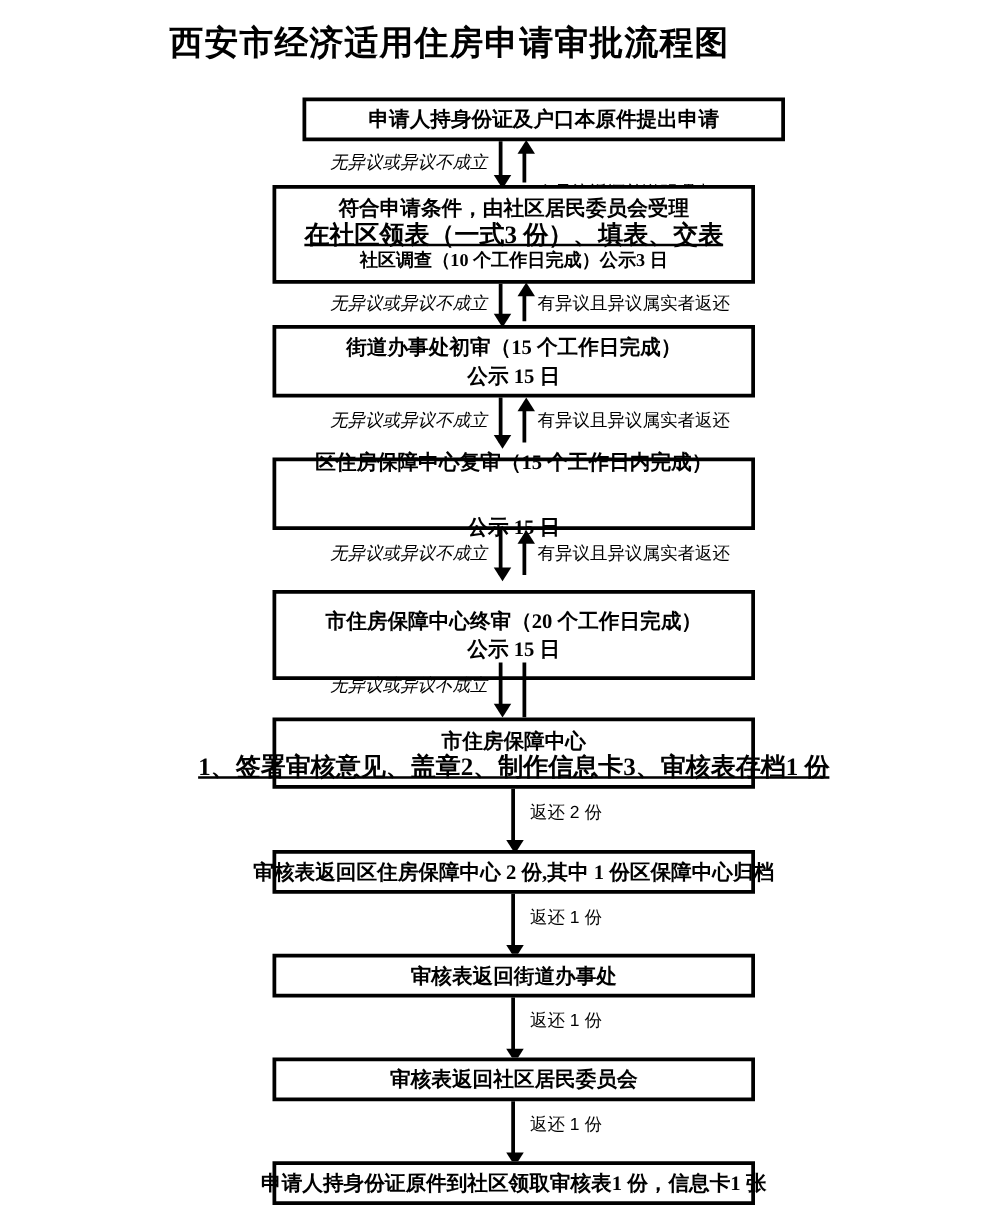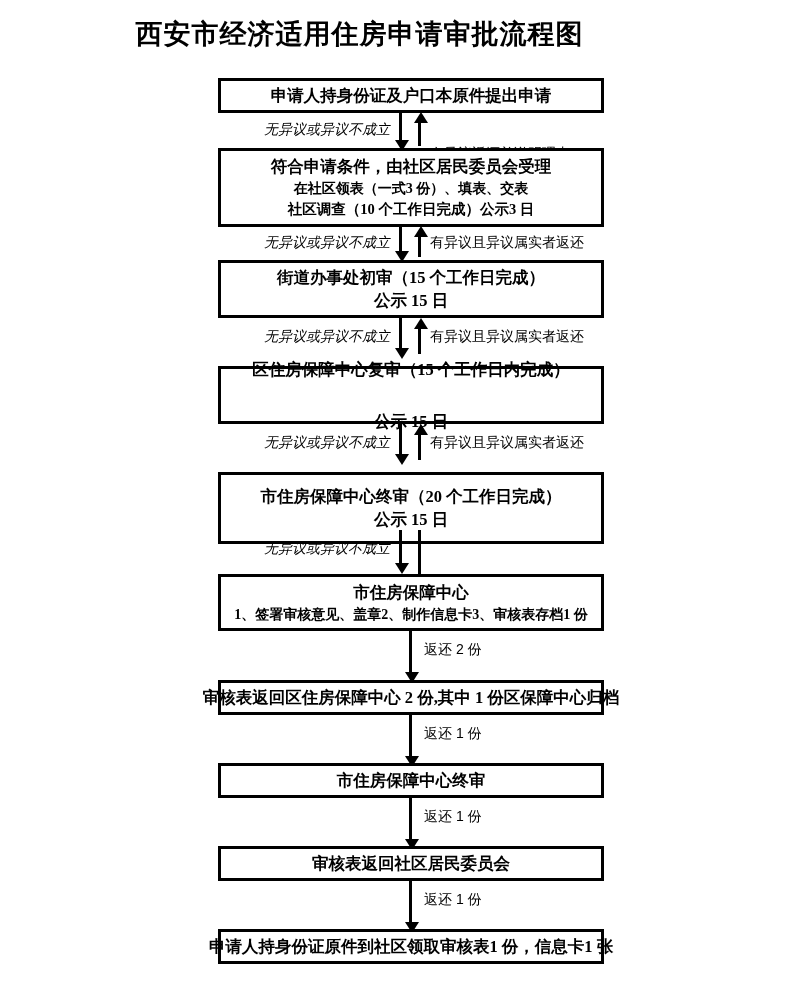--- a/index.html
+++ b/index.html
@@ -53,24 +53,25 @@
     justify-content: center;
     text-align: center;
   }
   .node .l1 {
     font-size: 16.5px;
     font-weight: bold;
     line-height: 23px;
     white-space: nowrap;
   }
   .node .l2 {
-    font-size: 14px;
+    font-size: 20px;
     font-weight: bold;
     line-height: 21px;
     white-space: nowrap;
+    text-decoration: underline;
   }
   .node .l3 {
     font-size: 14.5px;
     font-weight: bold;
     line-height: 21px;
     white-space: nowrap;
   }
   .node.single .l1 { line-height: 24px; }
 
   
@@ -107,21 +108,21 @@
   .edge-label.right-of { text-align: left; }
   .edge-label.left-of  { text-align: right; font-style: italic; }
 </style>
 </head>
 <body>
 
 <div class="chart-title">西安市经济适用住房申请审批流程图</div>
 
 <div class="flow">
 
-  <div class="node single" style="top:78px; height:35px;">
+  <div class="node single" style="top:78px; height:35px;margin-left:24px;">
     <div class="l1">申请人持身份证及户口本原件提出申请</div>
   </div>
 
   <div class="vline" style="left:399px; top:113px; height:33px;"></div>
   <div class="arrowdown" style="left:395px; top:140px;"></div>
 
   <div class="vline" style="left:418px; top:118px; height:28px;"></div>
   <div class="arrowup" style="left:414px; top:112px;"></div>
 
   <div class="edge-label left-of" style="left:190px; top:120px; width:200px;">无异议或异议不成立</div>
@@ -189,21 +190,21 @@
 
   <div class="node single" style="top:680px; height:35px;">
     <div class="l1">审核表返回区住房保障中心 2 份,其中 1 份区保障中心归档</div>
   </div>
 
   <div class="vline" style="left:409px; top:715px; height:47px;"></div>
   <div class="arrowdown" style="left:405px; top:756px;"></div>
   <div class="edge-label right-of" style="left:424px; top:724px; width:200px;">返还 1 份</div>
 
   <div class="node single" style="top:763px; height:35px;">
-    <div class="l1">市住房保障中心终审</div>
+    <div class="l1">审核表返回街道办事处</div>
   </div>
 
   <div class="vline" style="left:409px; top:798px; height:47px;"></div>
   <div class="arrowdown" style="left:405px; top:839px;"></div>
   <div class="edge-label right-of" style="left:424px; top:807px; width:200px;">返还 1 份</div>
 
   <div class="node single" style="top:846px; height:35px;">
     <div class="l1">审核表返回社区居民委员会</div>
   </div>
 

